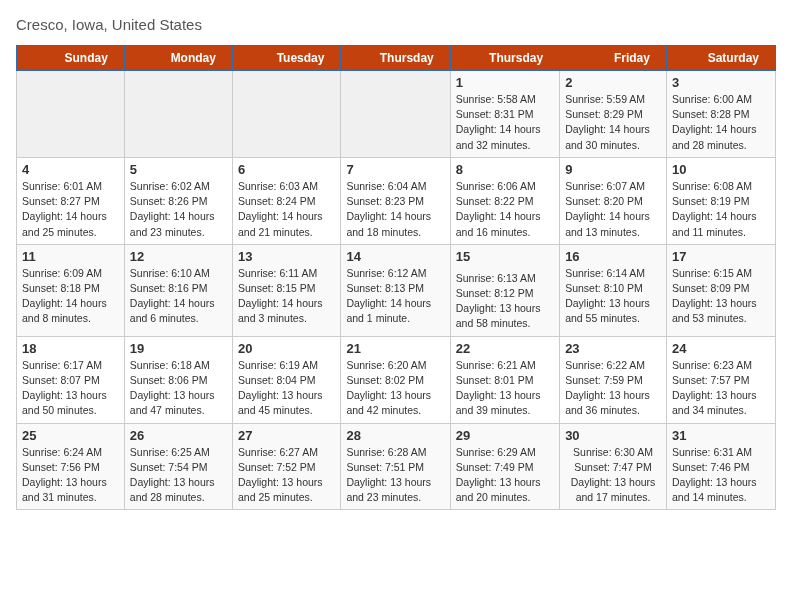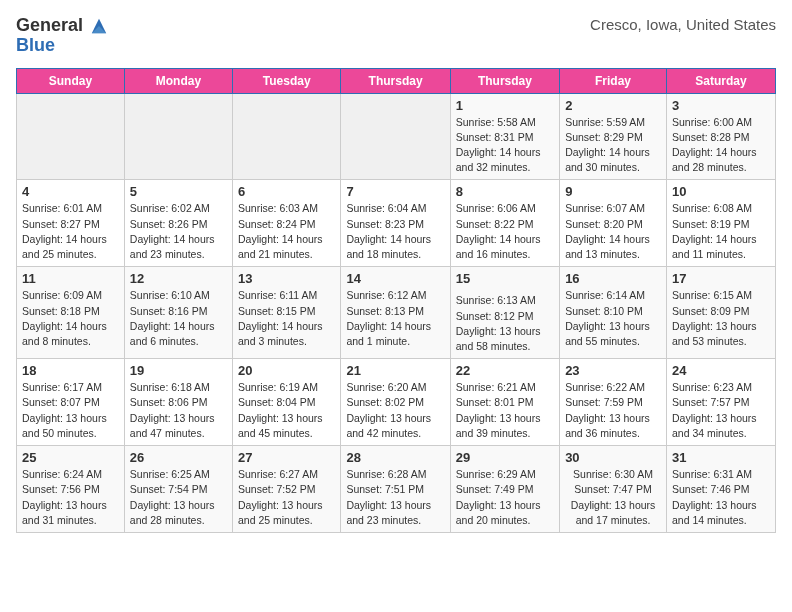--- a/index.html
+++ b/index.html
@@ -43,24 +43,24 @@
     .location {
       font-size: 15px;
       color: #555;
     }
     .calendar {
       width: 100%;
       border-collapse: collapse;
       font-size: 11px;
     }
     .calendar th {
-      background: #ec4899;
+      background: #c2410c;
       color: #fff;
       padding: 5px 16px;
-      text-align: center;
+      text-align: right;
       font-size: 12px;
       font-weight: bold;
       border: 1px solid #2e6db4;
     }
     .calendar td {
       border: 1px solid #ccc;
       vertical-align: top;
       padding: 4px 5px;
       min-height: 70px;
       width: 113px;
@@ -89,34 +89,20 @@
     .row-1 td { height: 75px; }
     .row-2 td { height: 75px; }
     .row-3 td { height: 75px; }
     .row-4 td { height: 75px; }
     .row-5 td { height: 75px; }
   </style>
 </head>
 <body>
 
 <div class="header">
-  <div class="logo">
-    <div>
-      <div style="display:flex;align-items:center;">
-        <span class="logo-text">
-          <span class="logo-general">General</span>
-          <svg class="logo-icon" viewBox="0 0 20 20" style="display:inline-block;vertical-align:middle;margin-left:2px;">
-            <polygon points="2,18 10,2 18,18" fill="#2e6db4"></polygon>
-            <polygon points="10,10 18,18 2,18" fill="#5a9fd4" opacity="0.6"></polygon>
-          </svg>
-        </span>
-      </div>
-      <div class="logo-text logo-blue">Blue</div>
-    </div>
-  </div>
   <div class="title-block">
     <div class="location">Cresco, Iowa, United States</div>
   </div>
 </div>
 
 <table class="calendar">
   <thead>
     <tr>
     <th>Sunday</th>
         <th>Monday</th>

